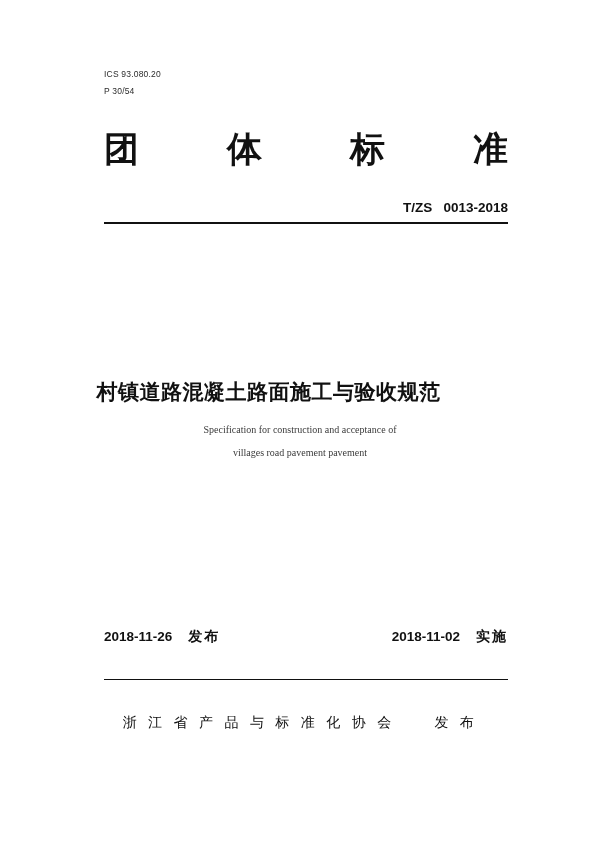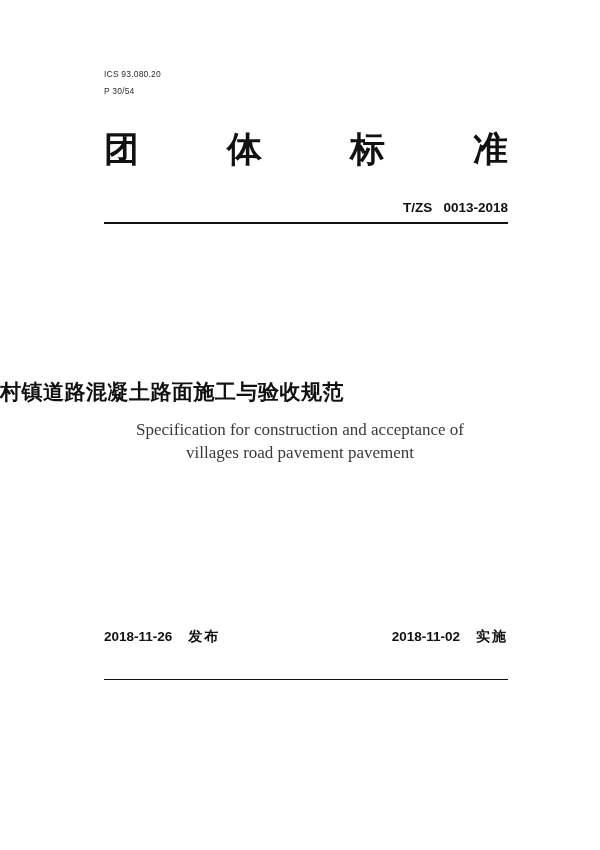--- a/index.html
+++ b/index.html
@@ -86,35 +86,35 @@
     height: 1px;
     background: #111;
   }
 
   
   .doc-title {
     position: absolute;
     left: 0;
     top: 378px;
     width: 537px;
-    text-align: left;
+    text-align: center;
     font-family: "DejaVu Sans", sans-serif;
     font-size: 21px;
     font-weight: bold;
     color: #111;
     letter-spacing: 0.5px;
   }
   .doc-subtitle {
     position: absolute;
     left: 0;
     top: 418px;
     width: 600px;
     text-align: center;
     font-family: "Liberation Serif", serif;
-    font-size: 17px;
+    font-size: 10px;
     color: #3a3a3a;
     line-height: 23px;
   }
   .doc-subtitle div {
     white-space: nowrap;
   }
 
   
   .dates-row {
     position: absolute;
@@ -193,14 +193,15 @@
       <span class="date-label">发布</span>
     </div>
     <div class="date-group">
       <span class="date-value">2018-11-02</span>
       <span class="date-label">实施</span>
     </div>
   </div>
 
   <div class="rule-bottom"></div>
 
+  <div class="publisher">浙 江 省 产 品 与 标 准 化 协 会     发 布</div>
 
 </div>
 
 </body></html>

